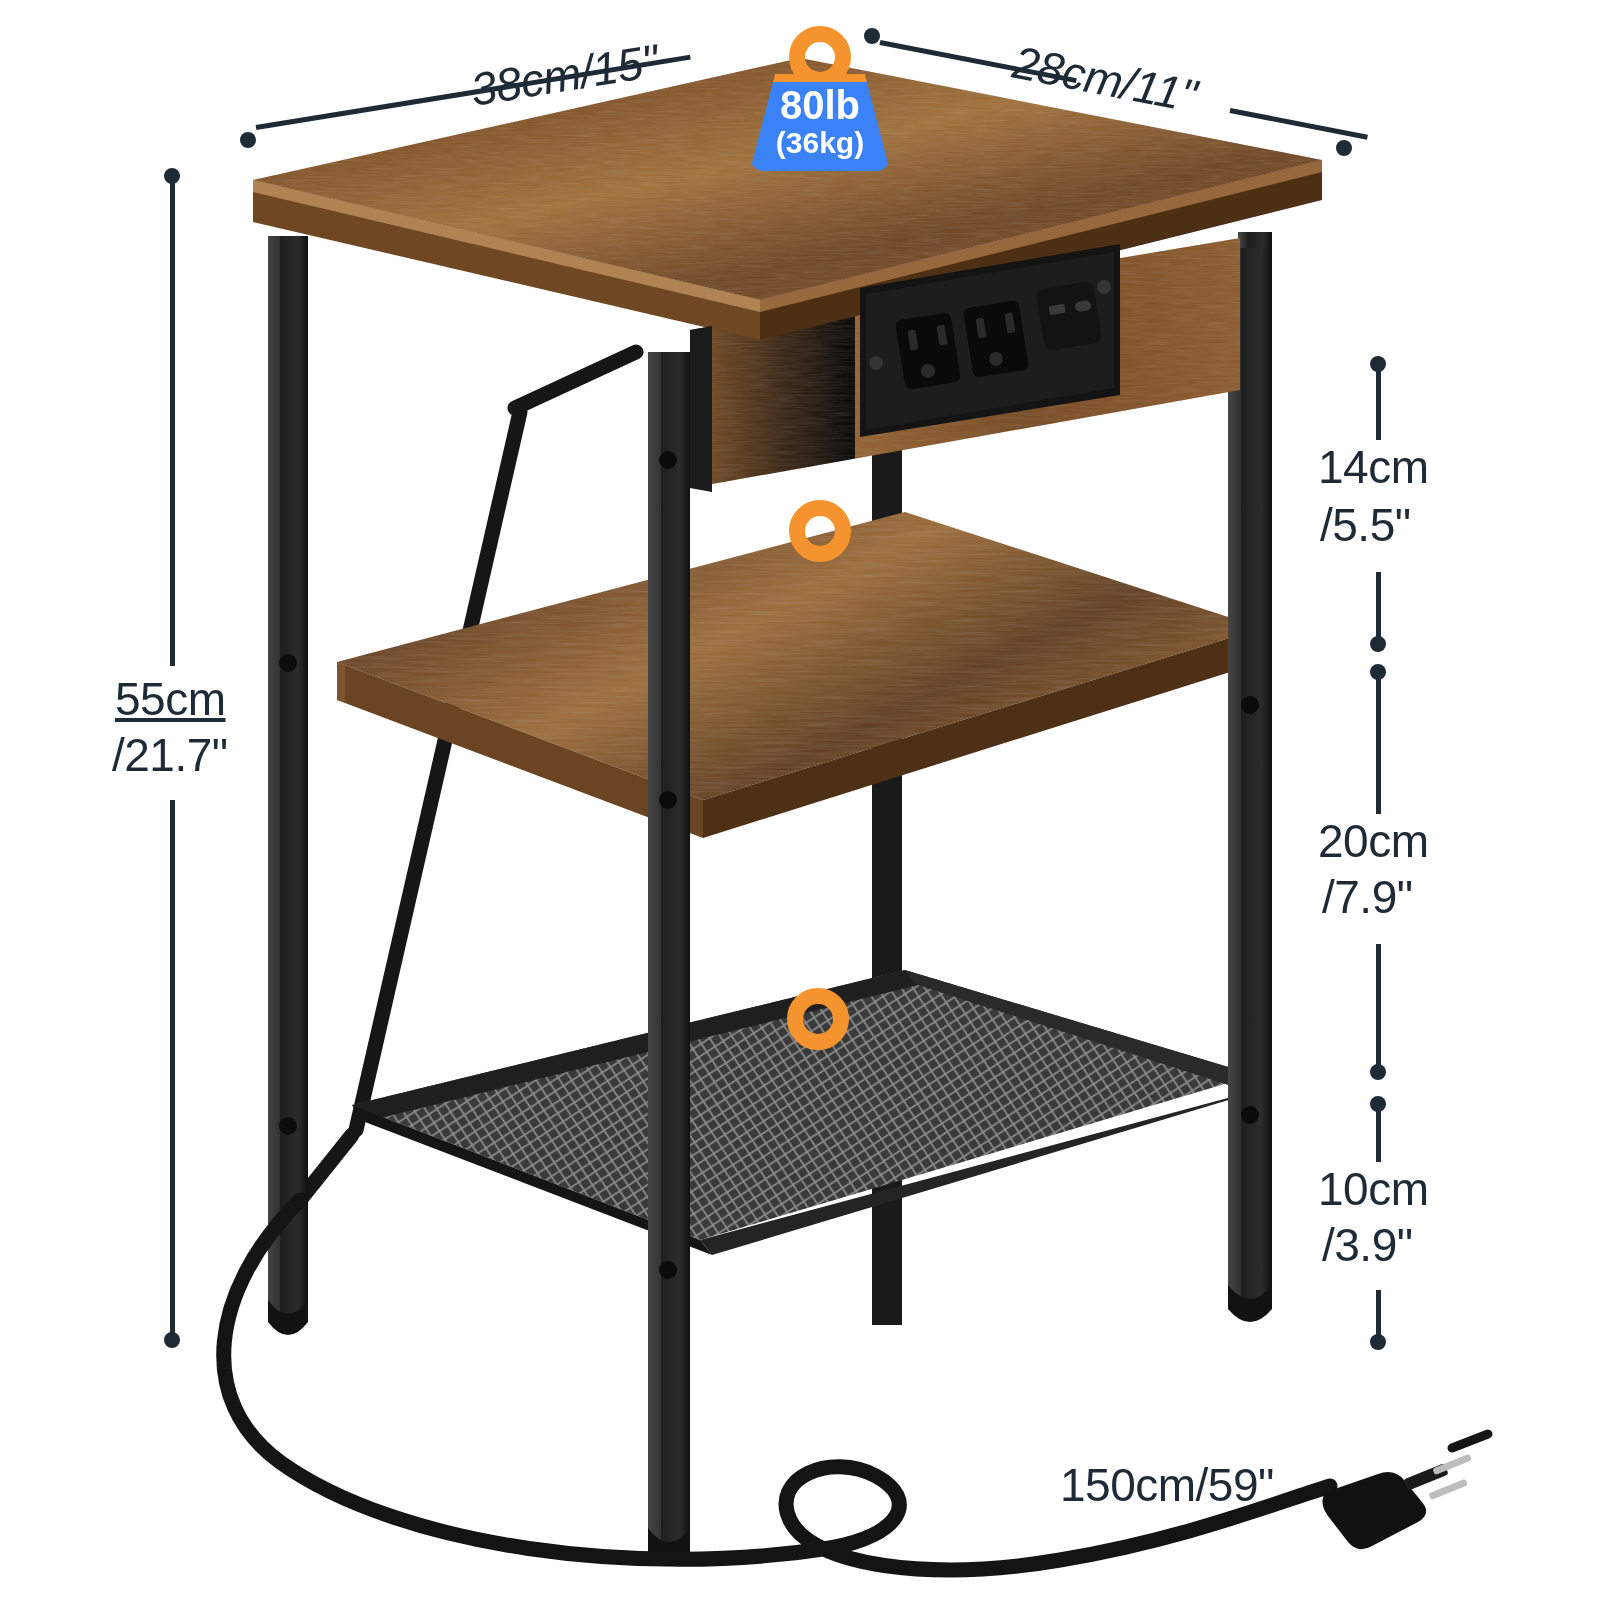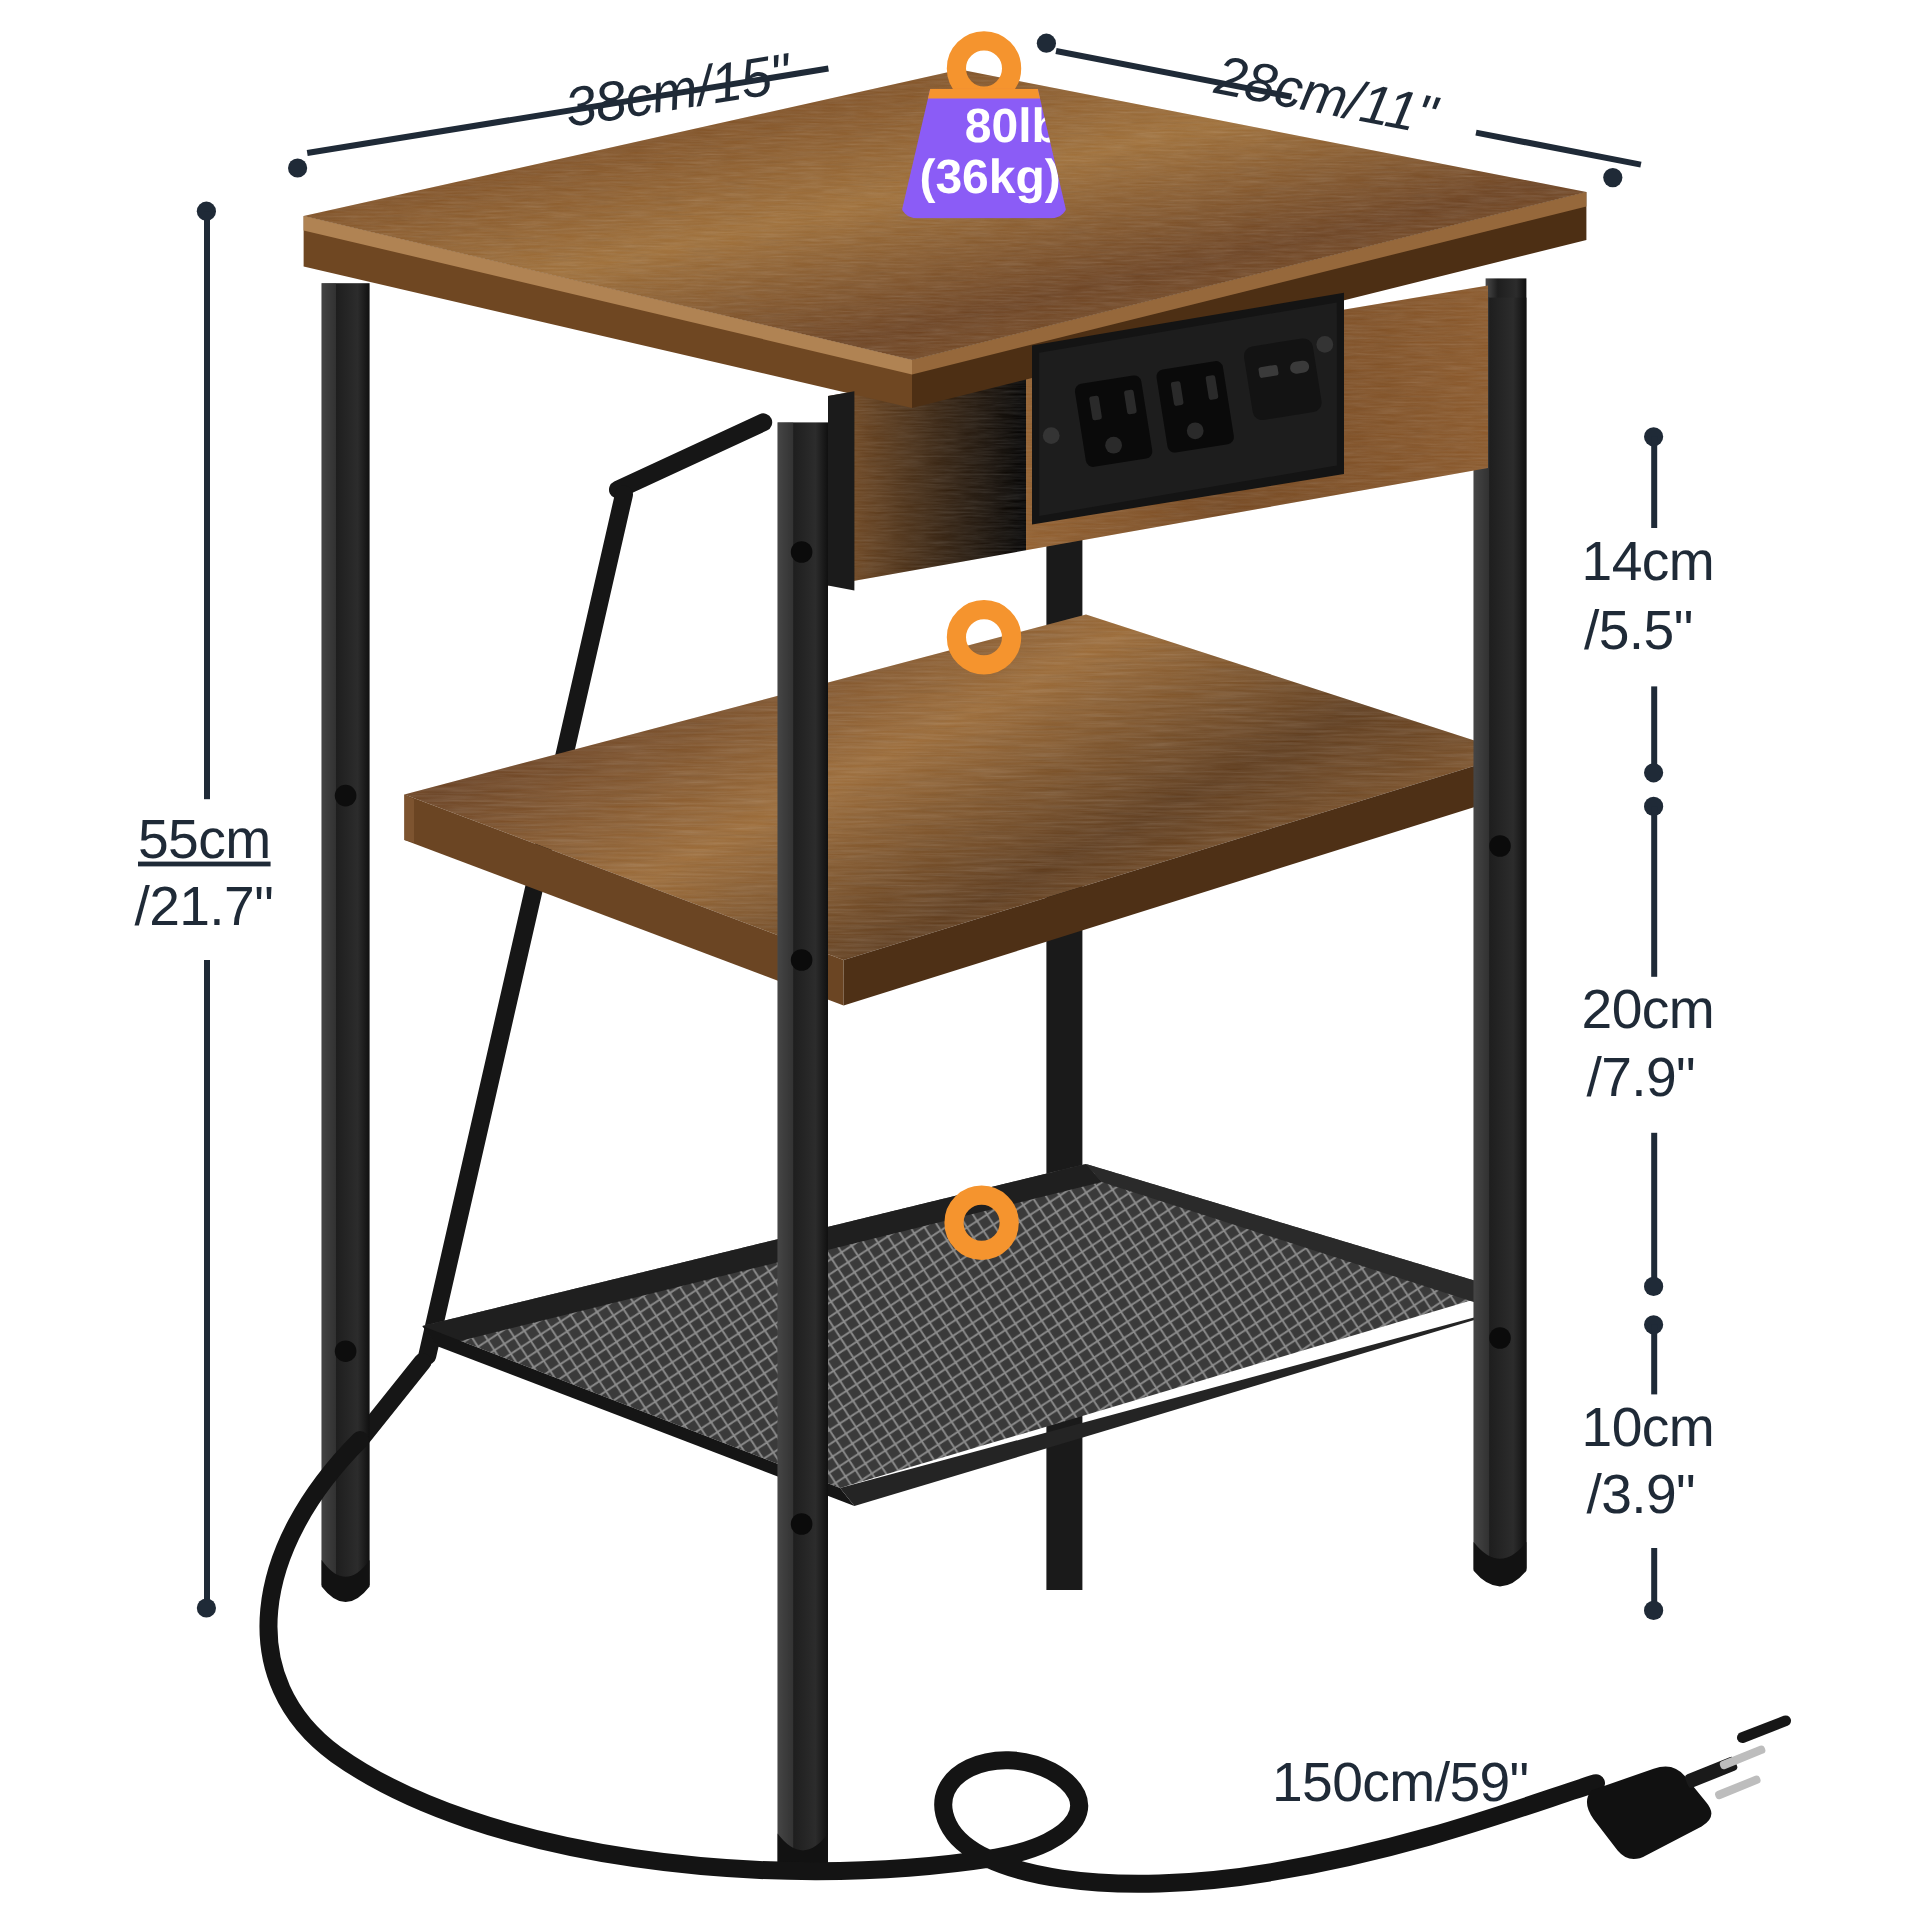--- a/index.html
+++ b/index.html
@@ -16,27 +16,27 @@
            background:#1f2a37;transform:translate(-50%,-50%);}
   .dim-text{position:absolute;font-size:46px;line-height:1.18;
             color:#1f2a37;white-space:pre;letter-spacing:-0.5px;}
   .dim-text.italic{font-style:italic;}
 
   
   .weight{position:absolute;transform:translate(-50%,0);z-index:40;
           width:140px;text-align:center;}
   .weight .ring{position:relative;width:62px;height:62px;margin:0 auto -14px;
                 border:16px solid #F5942E;border-radius:50%;box-sizing:border-box;}
-  .weight .body{background:#8b5cf6;border-radius:16px 16px 14px 14px;
+  .weight .body{background:#3b82f6;border-radius:16px 16px 14px 14px;
                 padding:10px 6px 12px;position:relative;
-                clip-path:polygon(18% 0%,82% 0%,100% 100%,0% 100%);text-align:right;}
+                clip-path:polygon(18% 0%,82% 0%,100% 100%,0% 100%);}
   .weight .body::before{content:"";position:absolute;left:14%;right:14%;top:-6px;
                 height:14px;background:#F5942E;border-radius:8px 8px 0 0;}
   .weight .lb{color:#fff;font-size:40px;font-weight:bold;line-height:1.05;}
-  .weight .kg{color:#fff;font-size:40px;font-weight:bold;line-height:1.1;}
+  .weight .kg{color:#fff;font-size:30px;font-weight:bold;line-height:1.1;}
 
   
   .table-wrap{position:absolute;left:0;top:0;width:1600px;height:1600px;}
   svg.furniture{position:absolute;left:0;top:0;width:1600px;height:1600px;}
 </style>
 </head>
 <body>
 
 <div class="stage">
 

